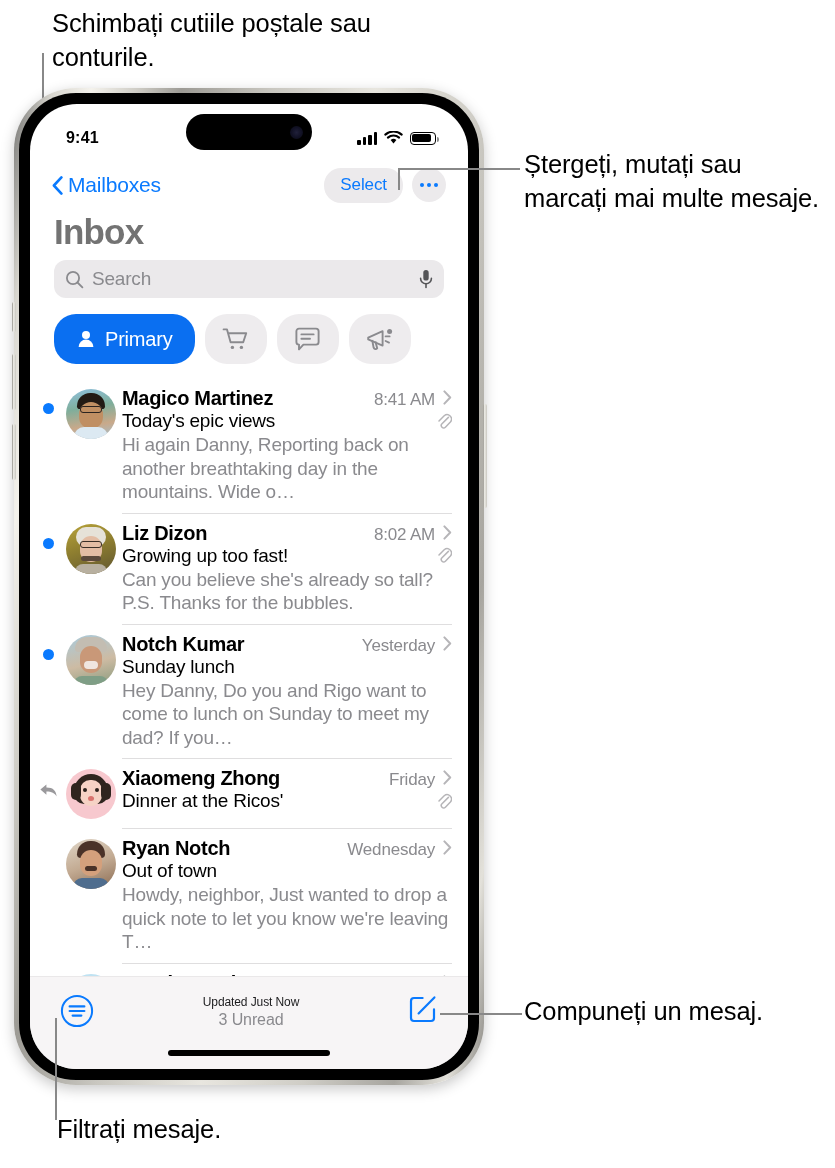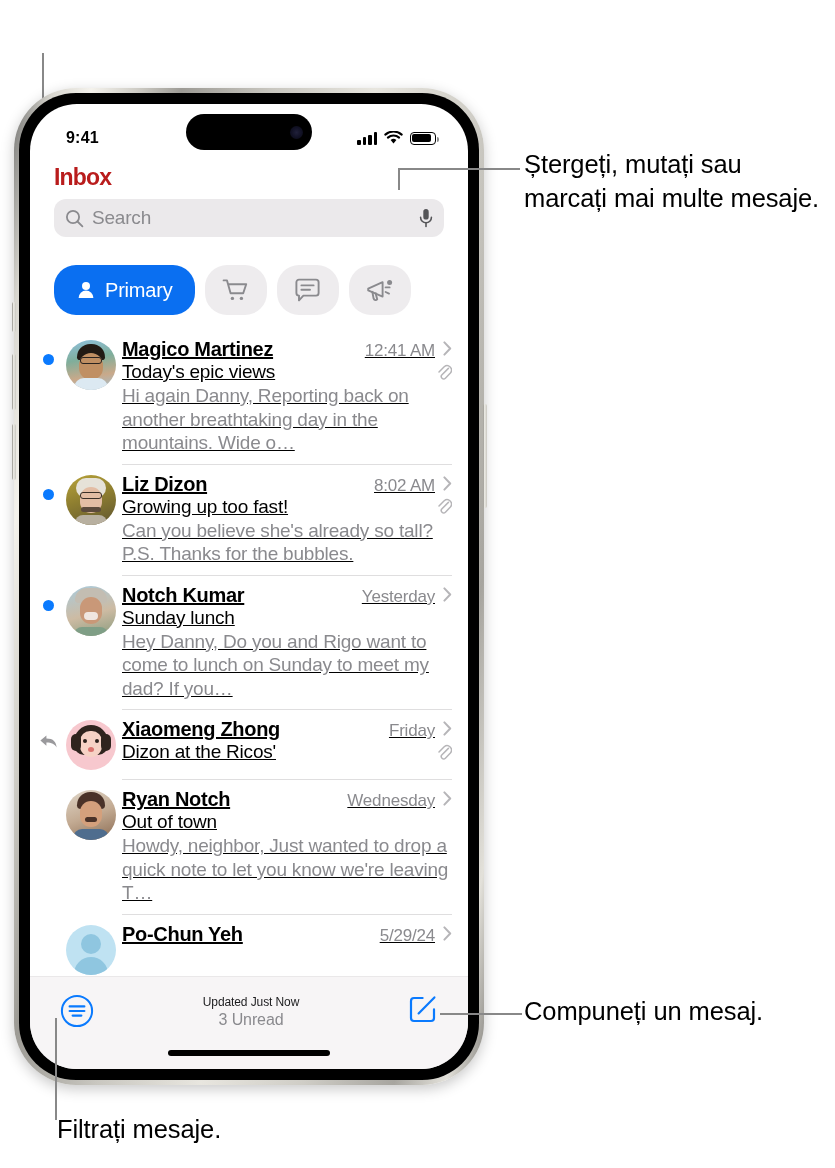--- a/index.html
+++ b/index.html
@@ -93,46 +93,46 @@
     letter-spacing: -.1px;
   }
   .pill-more {
     background: #eceaec; width: 34px; height: 34px; border-radius: 50%;
     display: flex; align-items: center; justify-content: center; gap: 3px;
     border: none; cursor: pointer;
   }
   .pill-more span { width: 4px; height: 4px; border-radius: 50%; background: #0a7afe; display:block; }
 
   
-  .big-title { font-size: 23px; font-weight: bold; color: #b91c1c;
+  .big-title { font-size: 35px; font-weight: bold; color: #737373;
                padding: 6px 24px 8px; letter-spacing: -.8px; }
 
   
   .search-wrap { padding: 0 24px 0; }
   .search-bar {
     background: #ebe9eb; border-radius: 12px; height: 38px;
     display: flex; align-items: center; padding: 0 11px; gap: 8px;
   }
   .search-ph { color: #8a8a8e; font-size: 19px; flex: 1; letter-spacing: -.2px; }
 
   
-  .chips { display: flex; gap: 10px; padding: 28px 24px 14px; align-items: center; }
+  .chips { display: flex; gap: 10px; padding: 16px 24px 14px; align-items: center; }
   .chip {
     background: #eeecee; border-radius: 22px; height: 50px;
     display: flex; align-items: center; justify-content: center;
     cursor: pointer; border: none;
   }
   .chip.primary {
     background: #0a6ff1; color: #fff; padding: 0 22px; gap: 9px;
     font-size: 20px; letter-spacing: -.2px;
   }
   .chip.icon-only { width: 62px; }
 
   
-  .mail-list { position: relative; text-decoration: underline; }
+  .mail-list { position: relative; }
   .mail-row { display: flex; padding: 9px 0 9px 0; position: relative; }
   .mail-row + .mail-row::before {
     content: ""; position: absolute; left: 92px; right: 16px; top: 0;
     height: 1px; background: #dfdedf;
   }
   .row-marker { width: 36px; flex: none; display: flex; align-items: center;
                 justify-content: center; padding-top: 16px; align-self: flex-start; }
   .dot-unread { width: 11px; height: 11px; border-radius: 50%; background: #0a7afe; }
   .avatar-cell { width: 56px; flex: none; padding-top: 2px; }
   .avatar { width: 50px; height: 50px; border-radius: 50%; overflow: hidden; position: relative; }
@@ -164,20 +164,21 @@
     position: absolute; left: 50%; transform: translateX(-50%); bottom: 13px;
     width: 162px; height: 6px; border-radius: 3px; background: #000;
   }
   .icon-btn { background: none; border: none; cursor: pointer; padding: 0; line-height: 0; }
 </style>
 </head>
 <body>
 
 <div class="page">
 
+  <div class="callout" id="callout-mailboxes">Schimbați cutiile poștale sau conturile.</div>
   <div class="callout" id="callout-select">Ștergeți, mutați sau marcați mai multe mesaje.</div>
   <div class="callout" id="callout-compose">Compuneți un mesaj.</div>
   <div class="callout" id="callout-filter">Filtrați mesaje.</div>
 
   <div class="leader" style="left:42px; top:53px; width:1.6px; height:142px;"></div>
   <div class="leader" style="left:398px; top:168px; width:122px; height:1.6px; z-index:7;"></div>
   <div class="leader" style="left:398px; top:168px; width:1.6px; height:22px; z-index:7;"></div>
   <div class="leader" style="left:440px; top:1013px; width:82px; height:1.6px; z-index:7;"></div>
   <div class="leader" style="left:55px; top:1018px; width:1.6px; height:102px; z-index:7;"></div>
 
@@ -205,20 +206,36 @@
               <path d="M9.5 12.4 L6.6 9.1 a4.4 4.4 0 0 1 5.8 0 Z" fill="#000"></path>
               <path d="M3.9 6.6 a8.4 8.4 0 0 1 11.2 0" stroke="#000" stroke-width="2.1" fill="none" stroke-linecap="round"></path>
               <path d="M1.3 3.6 a12.6 12.6 0 0 1 16.4 0" stroke="#000" stroke-width="2.1" fill="none" stroke-linecap="round"></path>
             </svg>
             <div class="batt">
                 <i></i>
               </div>
           </div>
         </div>
 
+        <div class="navbar">
+          <div class="back-link">
+            <svg class="chev-back" viewBox="0 0 11 19">
+              <path d="M9.4 1.4 L1.9 9.5 L9.4 17.6" stroke="#0a7afe" stroke-width="2.6" fill="none" stroke-linecap="round" stroke-linejoin="round"></path>
+            </svg>
+            <span class="back-label">Mailboxes</span>
+          </div>
+          <div class="nav-right">
+            <button class="pill-select">Select</button>
+            <button class="pill-more">
+              <span></span>
+              <span></span>
+              <span></span>
+            </button>
+          </div>
+        </div>
 
         <div class="big-title">Inbox</div>
 
         <div class="search-wrap">
           <div class="search-bar">
             <svg width="19" height="19" viewBox="0 0 19 19">
               <circle cx="8" cy="8" r="6.1" stroke="#8a8a8e" stroke-width="1.8" fill="none"></circle>
               <line x1="12.5" y1="12.5" x2="17.4" y2="17.4" stroke="#8a8a8e" stroke-width="1.8" stroke-linecap="round"></line>
             </svg>
             <span class="search-ph">Search</span>
@@ -277,21 +294,21 @@
               <div class="avatar" style="background:linear-gradient(170deg,#8fc0dd 0%,#7fae9b 38%,#c9a98a 70%,#9fc2d6 100%)">
                 <div style="position:absolute;left:11px;top:4px;width:28px;height:16px;border-radius:14px 14px 3px 3px;background:#221a14"></div>
                 <div style="position:absolute;left:13px;top:13px;width:24px;height:27px;border-radius:12px;background:#c08f63"></div>
                 <div style="position:absolute;left:14px;top:17px;width:22px;height:7px;border:1.4px solid #2a2320;border-radius:3px"></div>
                 <div style="position:absolute;left:8px;top:38px;width:34px;height:14px;border-radius:10px 10px 0 0;background:#dce9f2"></div>
               </div>
             </div>
             <div class="row-body">
               <div class="row-top">
                 <span class="sender">Magico Martinez</span>
-                <span class="when">12:41 AM</span>
+                <span class="when">8:41 AM</span>
                 <svg class="chev-go" viewBox="0 0 9 15">
                   <path d="M1.4 1.4 L7.2 7.5 L1.4 13.6" stroke="#b6b5b8" stroke-width="2" fill="none" stroke-linecap="round" stroke-linejoin="round"></path>
                 </svg>
               </div>
               <div class="subject-line">
                 <span class="subject">Today's epic views</span>
                 <svg class="clip" width="15" height="17" viewBox="0 0 15 17">
                   <path d="M11.4 4.4 L5 10.8 a2.4 2.4 0 0 0 3.4 3.4 L13.4 9
                            a4.4 4.4 0 0 0-6.2-6.2 L2 8" stroke="#b6b5b8" stroke-width="1.5" fill="none" stroke-linecap="round" stroke-linejoin="round"></path>
                 </svg>
@@ -379,21 +396,21 @@
             </div>
             <div class="row-body">
               <div class="row-top">
                 <span class="sender">Xiaomeng Zhong</span>
                 <span class="when">Friday</span>
                 <svg class="chev-go" viewBox="0 0 9 15">
                   <path d="M1.4 1.4 L7.2 7.5 L1.4 13.6" stroke="#b6b5b8" stroke-width="2" fill="none" stroke-linecap="round" stroke-linejoin="round"></path>
                 </svg>
               </div>
               <div class="subject-line">
-                <span class="subject">Dizon at the Ricos'</span>
+                <span class="subject">Dinner at the Ricos'</span>
                 <svg class="clip" width="15" height="17" viewBox="0 0 15 17">
                   <path d="M11.4 4.4 L5 10.8 a2.4 2.4 0 0 0 3.4 3.4 L13.4 9
                            a4.4 4.4 0 0 0-6.2-6.2 L2 8" stroke="#b6b5b8" stroke-width="1.5" fill="none" stroke-linecap="round" stroke-linejoin="round"></path>
                 </svg>
               </div>
             </div>
           </div>
 
           <div class="mail-row">
             <div class="row-marker"></div>

